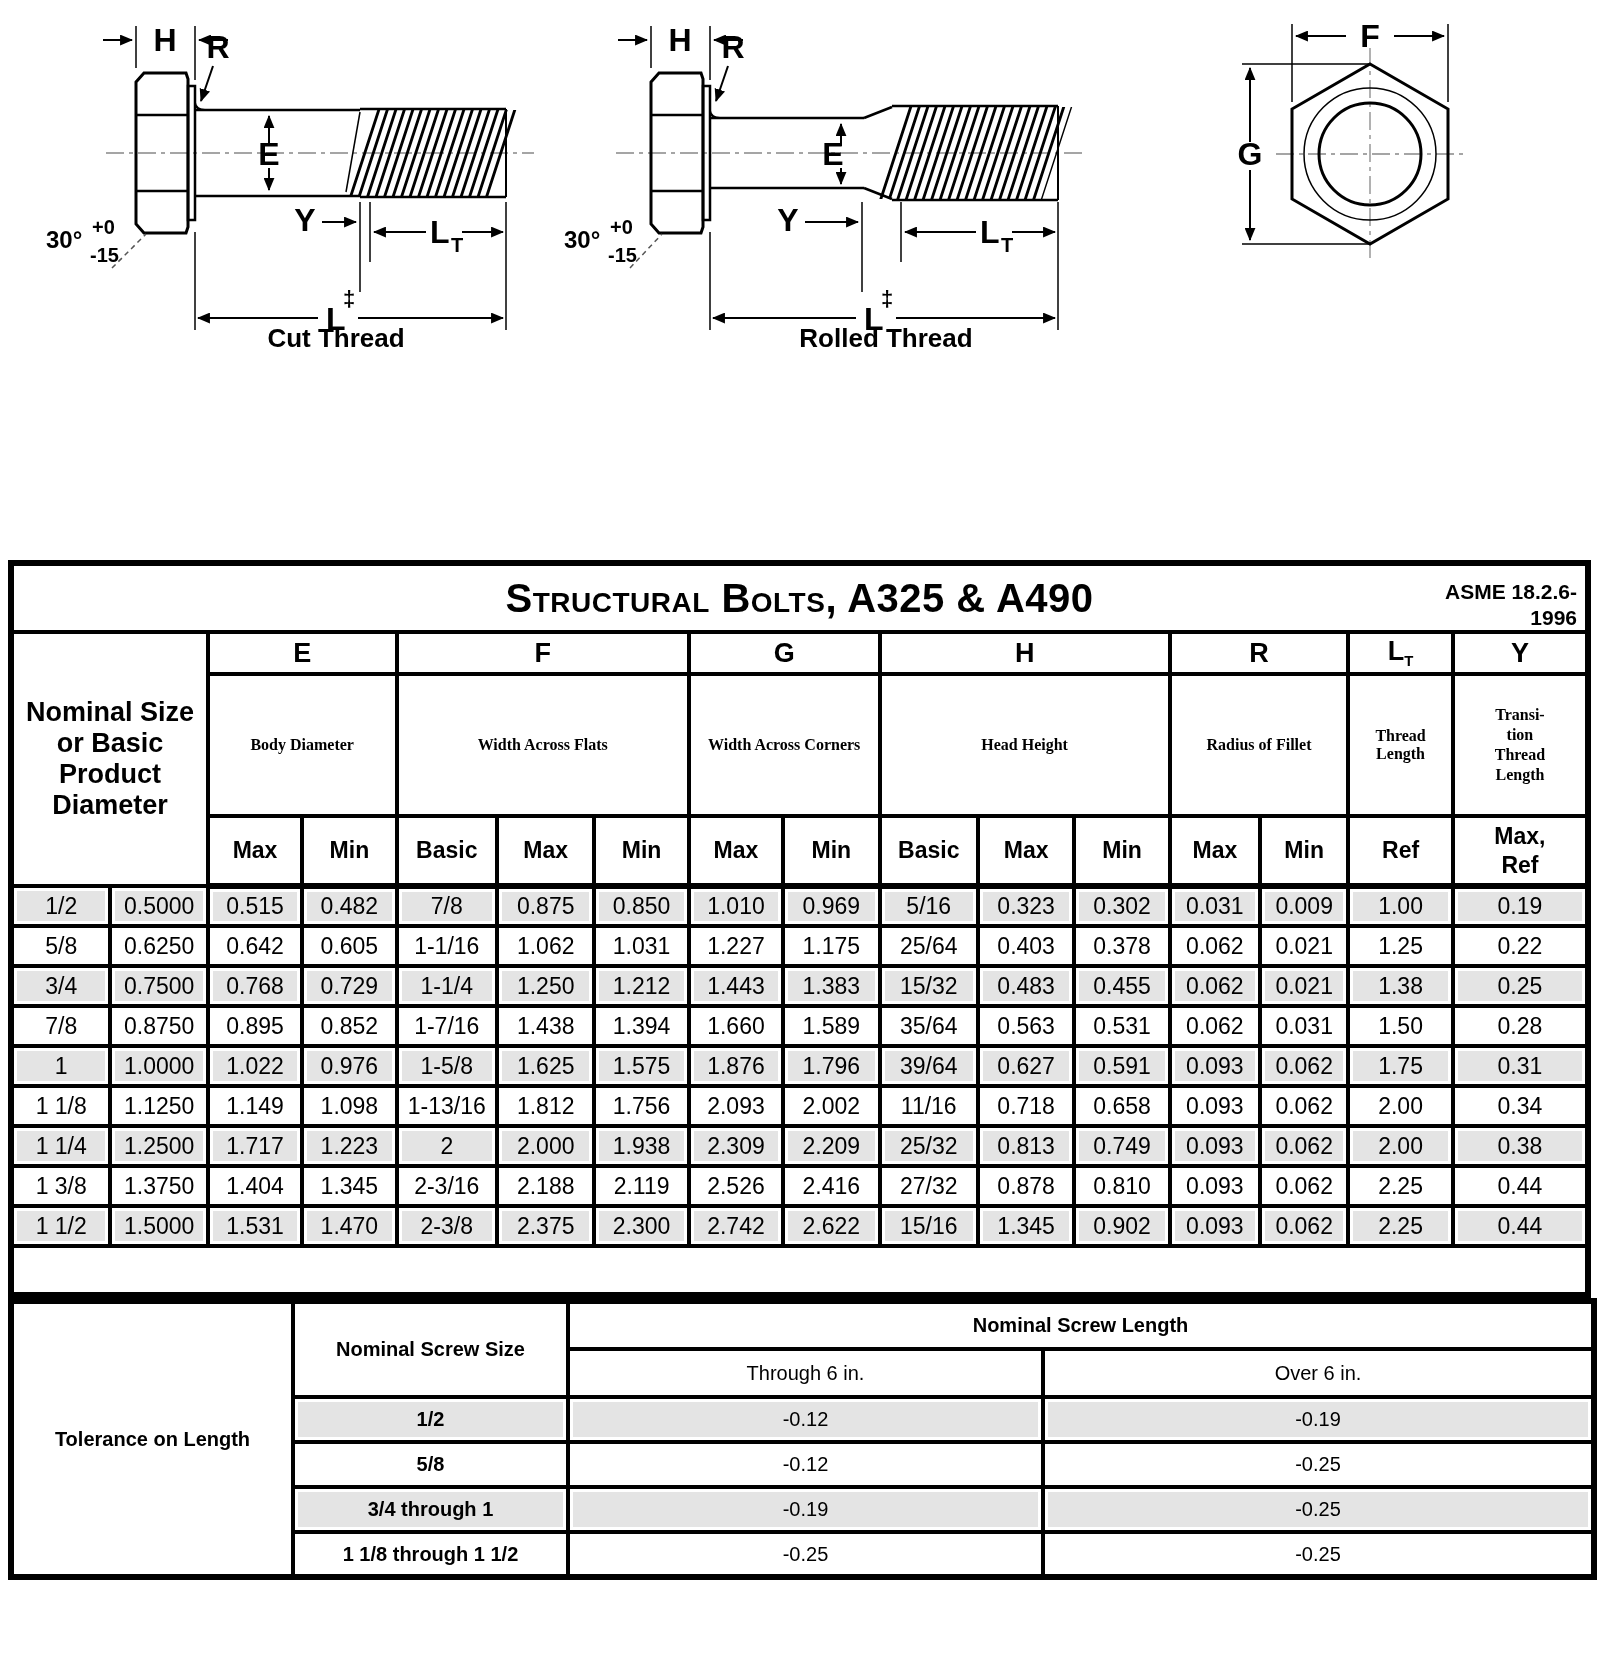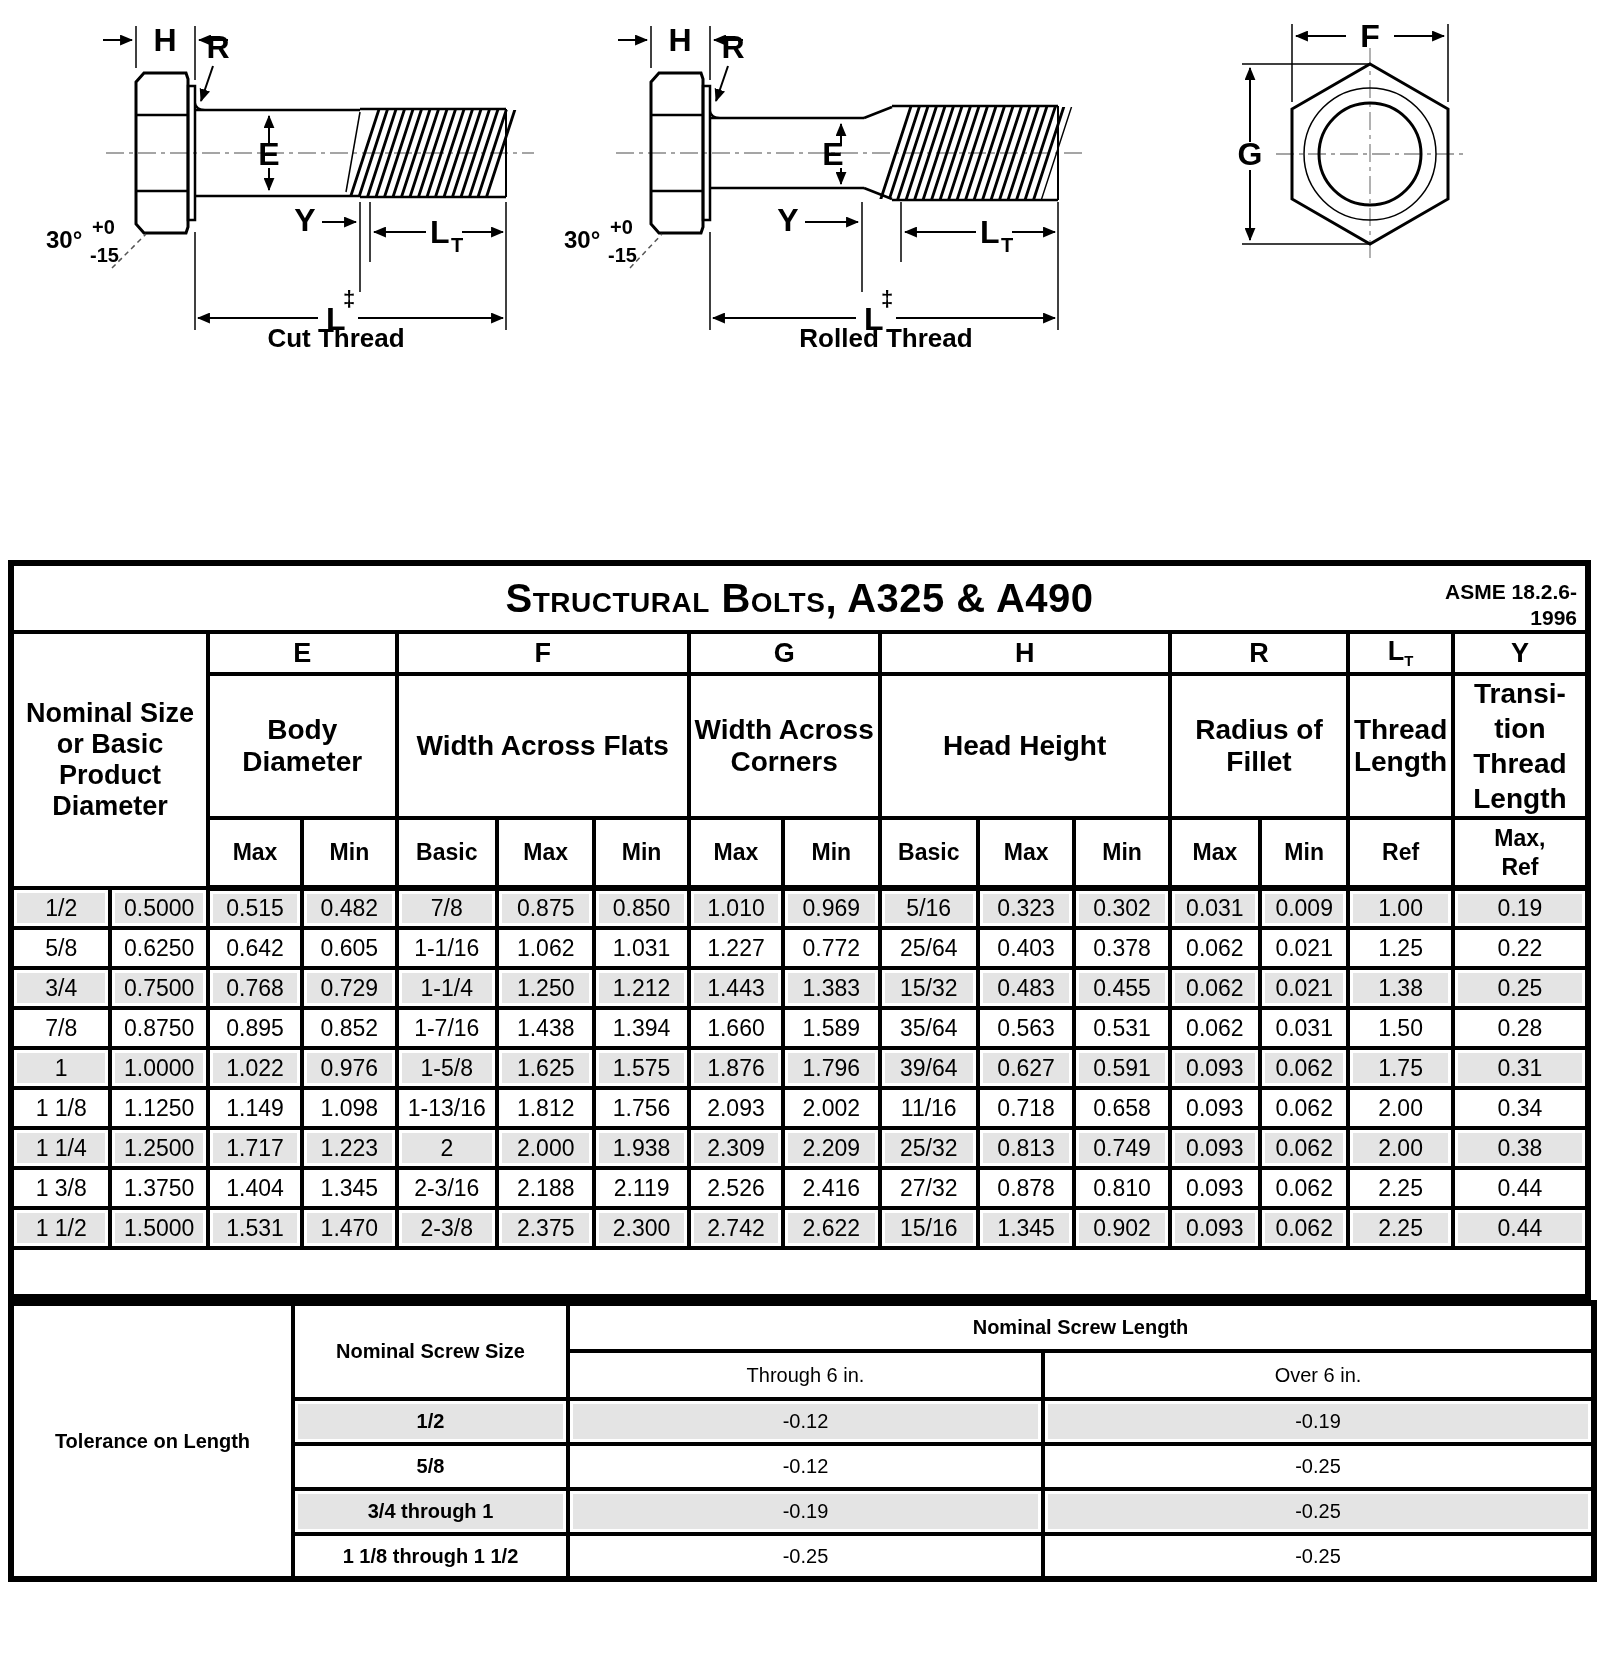--- a/index.html
+++ b/index.html
@@ -24,21 +24,21 @@
   .footnote{font-size:21.5px;margin:4px 0 8px 4px;letter-spacing:-0.2px;}
 
   
   table{border-collapse:collapse;table-layout:fixed;margin-left:8px;}
   table.main{width:1583px;border:6px solid #000;}
   .main td{border:4px solid #000;text-align:center;vertical-align:middle;font-size:23px;padding:0 2px;overflow:hidden;}
   .title-cell{border:0;border-bottom:6px solid #000;position:relative;height:64px;background:#fff;}
   .title{font-size:40px;font-weight:bold;font-variant:small-caps;text-align:center;letter-spacing:.5px;}
   .standard{position:absolute;right:8px;top:5px;font-size:21px;font-weight:bold;text-align:right;white-space:pre-line;line-height:1.15;margin-top:8px;}
   .letters td{font-size:27px;font-weight:bold;}
-  .groups td{font-size:28px;font-weight:bold;}
+  .groups td{font-size:16px;font-weight:bold;font-family:Liberation Serif, serif;}
   .subs td{font-size:23px;font-weight:bold;border-bottom:6px solid #000;}
   .rowhead{font-size:24px;font-weight:bold;padding:0 12px;}
   .shade td{background:#e4e4e4;box-shadow:inset 0 0 0 3px #fff;}
   .empty-row{border:0;height:44px;background:#fff;}
   sub{font-size:.55em;}
   .preline{white-space:pre-line;line-height:1.25;}
 
   table.tol{width:1583px;border:6px solid #000;margin-top:0px;}
   .tol td{border:4px solid #000;text-align:center;vertical-align:middle;font-size:20px;overflow:hidden;}
   .tol .b{font-weight:bold;}
@@ -285,21 +285,21 @@
         </tr>
         <tr style="height: 40px;">
           <td>5/8</td>
           <td>0.6250</td>
           <td>0.642</td>
           <td>0.605</td>
           <td>1-1/16</td>
           <td>1.062</td>
           <td>1.031</td>
           <td>1.227</td>
-          <td>0.772</td>
+          <td>1.175</td>
           <td>25/64</td>
           <td>0.403</td>
           <td>0.378</td>
           <td>0.062</td>
           <td>0.021</td>
           <td>1.25</td>
           <td>0.22</td>
         </tr>
         <tr class="shade" style="height: 40px; margin-top: 28px;">
           <td>3/4</td>

